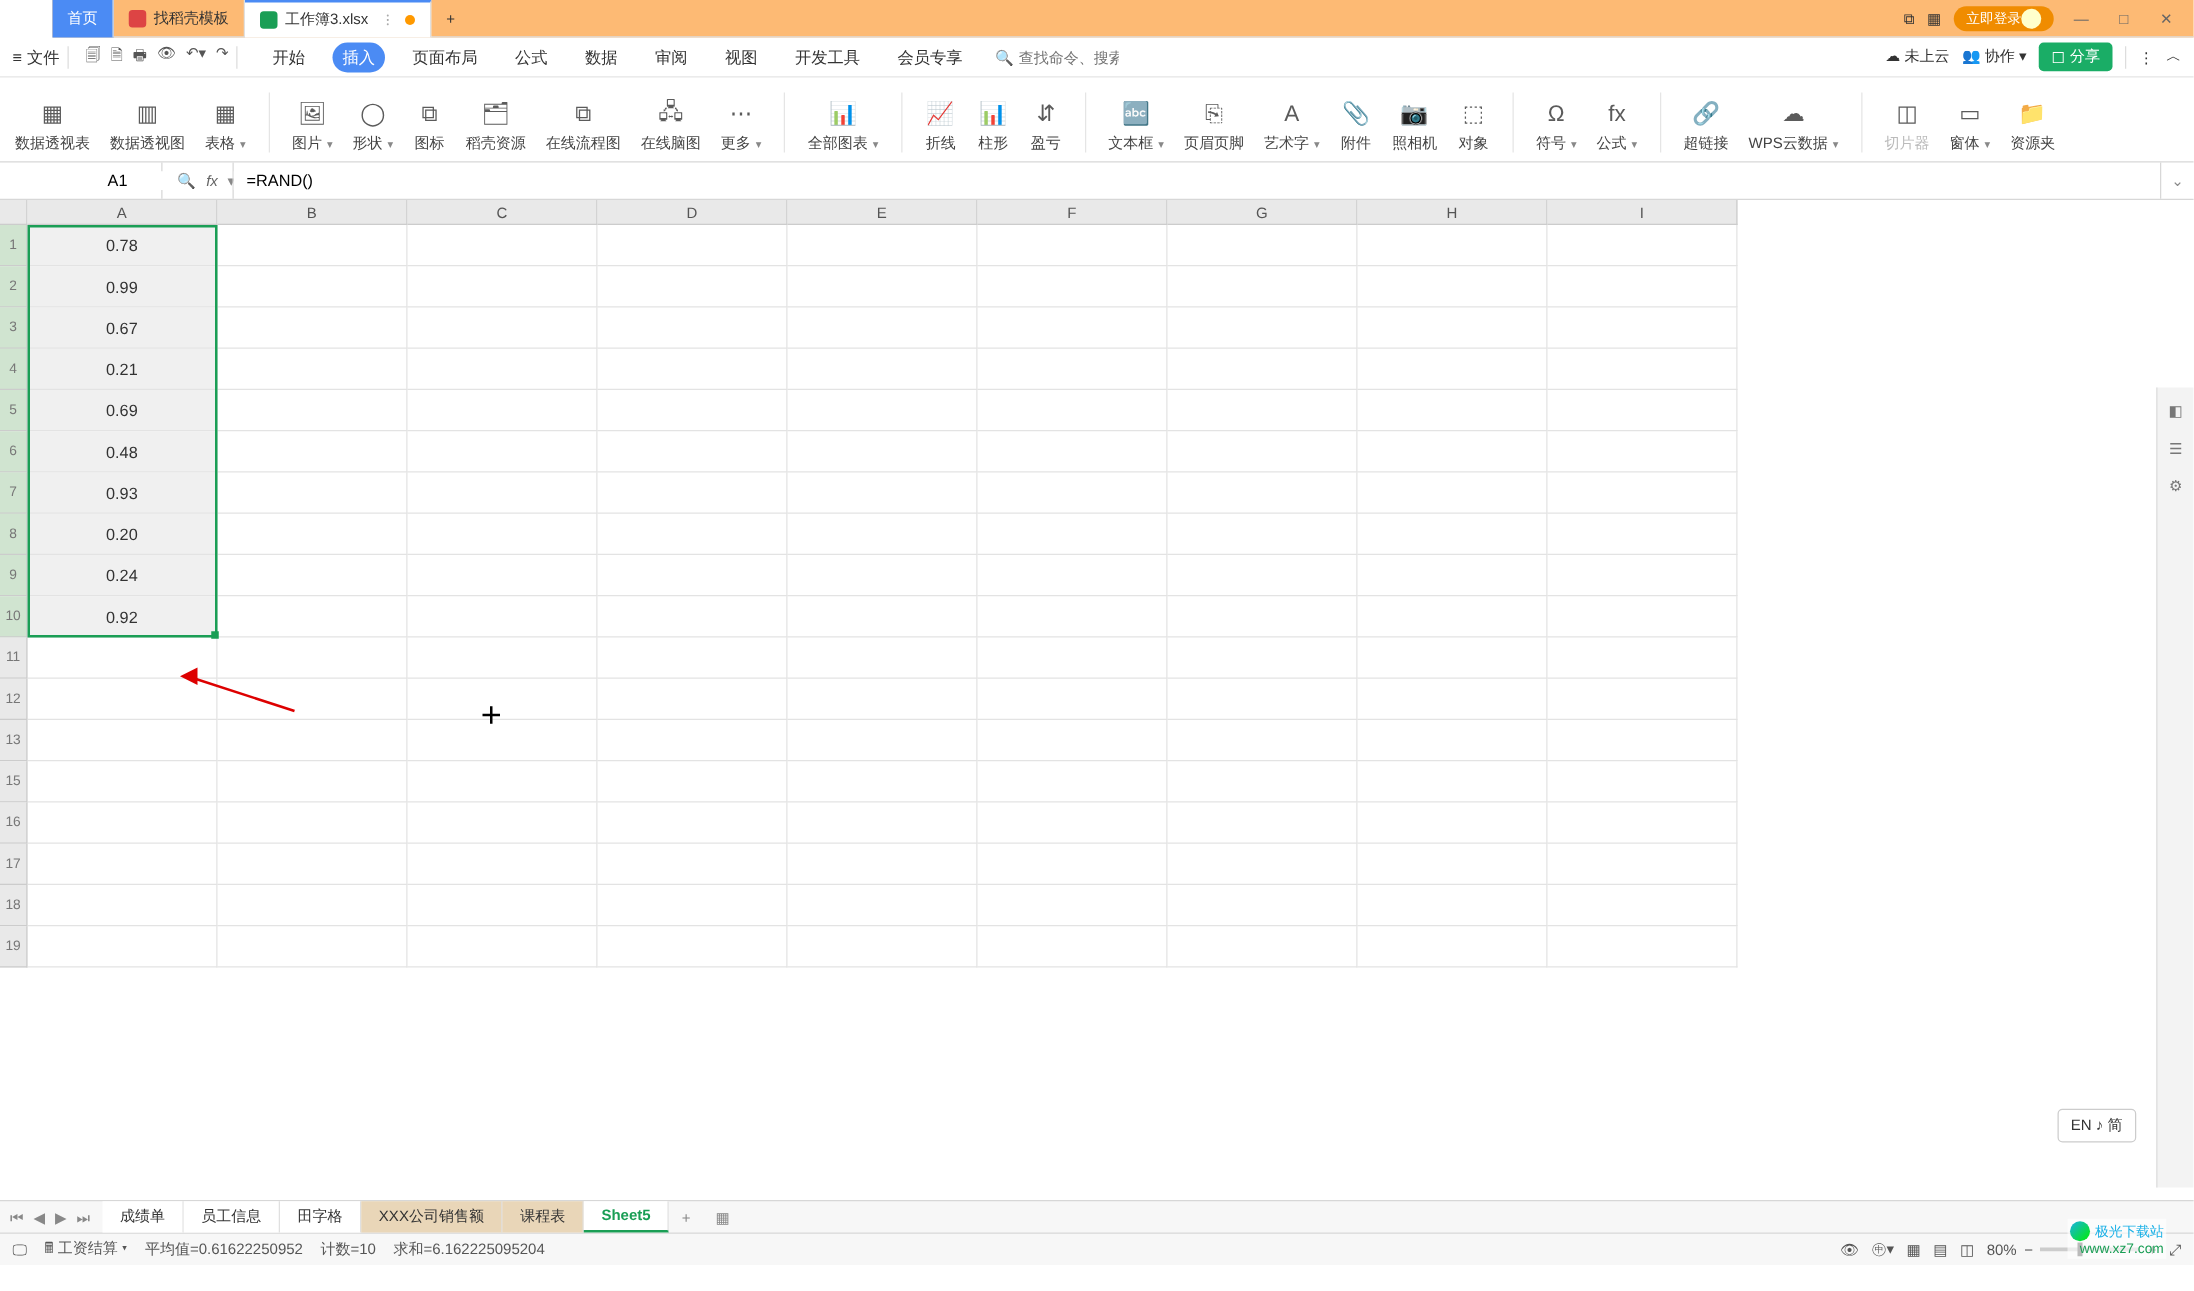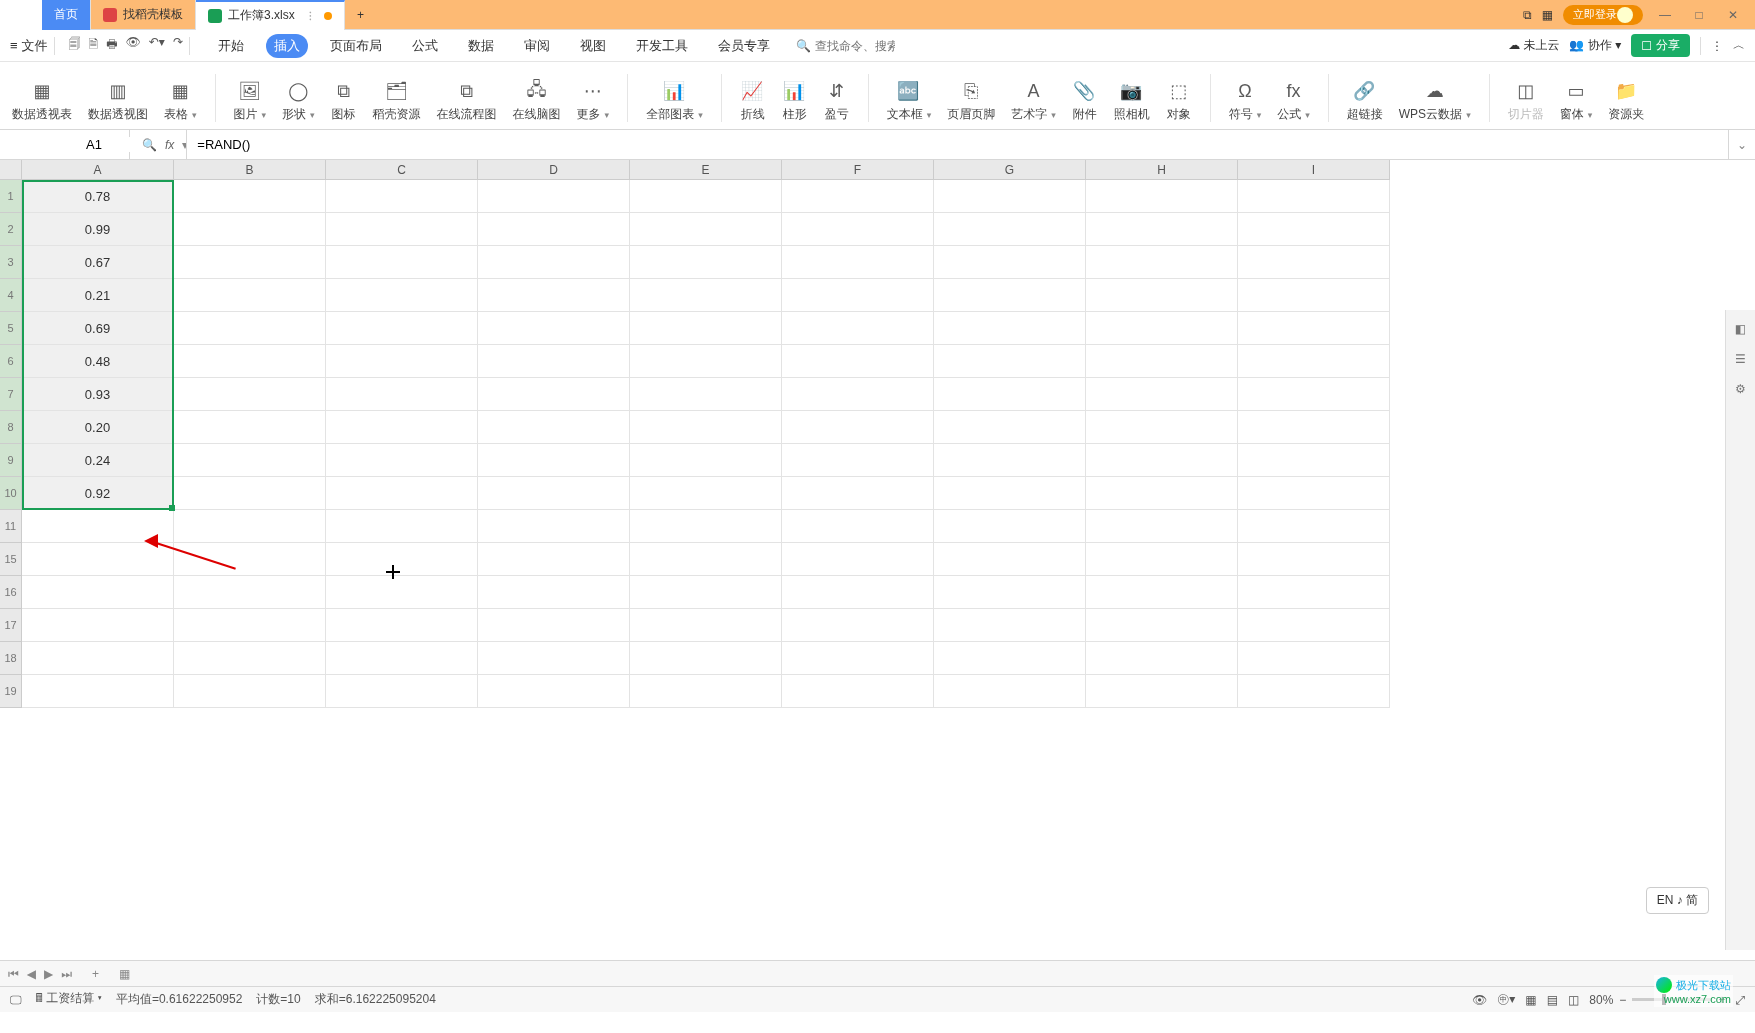--- a/index.html
+++ b/index.html
@@ -440,20 +440,44 @@
         <div class="cell"></div>
         <div class="cell"></div>
         <div class="cell"></div>
         <div class="cell"></div>
         <div class="cell"></div>
         <div class="cell"></div>
         <div class="cell"></div>
         <div class="cell"></div>
       </div>
       <div class="row">
+        <div class="row-h">12</div>
+        <div class="cell"></div>
+        <div class="cell"></div>
+        <div class="cell"></div>
+        <div class="cell"></div>
+        <div class="cell"></div>
+        <div class="cell"></div>
+        <div class="cell"></div>
+        <div class="cell"></div>
+        <div class="cell"></div>
+      </div>
+      <div class="row">
+        <div class="row-h">13</div>
+        <div class="cell"></div>
+        <div class="cell"></div>
+        <div class="cell"></div>
+        <div class="cell"></div>
+        <div class="cell"></div>
+        <div class="cell"></div>
+        <div class="cell"></div>
+        <div class="cell"></div>
+        <div class="cell"></div>
+      </div>
+      <div class="row">
         <div class="row-h">15</div>
         <div class="cell"></div>
         <div class="cell"></div>
         <div class="cell"></div>
         <div class="cell"></div>
         <div class="cell"></div>
         <div class="cell"></div>
         <div class="cell"></div>
         <div class="cell"></div>
         <div class="cell"></div>
@@ -523,20 +547,28 @@
   </div>
 </div>
 
 <div class="sheet-row">
   <div class="sheet-nav">
     <span>⏮</span>
     <span>◀</span>
     <span>▶</span>
     <span>⏭</span>
   </div>
+  <div id="sheet-tabs" style="display:flex">
+      <div class="sheet-tab">成绩单</div>
+      <div class="sheet-tab">员工信息</div>
+      <div class="sheet-tab">田字格</div>
+      <div class="sheet-tab sel">XXX公司销售额</div>
+      <div class="sheet-tab sel">课程表</div>
+      <div class="sheet-tab cur">Sheet5</div>
+    </div>
   <div class="sheet-add">+</div>
   <div class="sheet-add">▦</div>
 </div>
 
 <div class="status-row">
   <span>🖵</span>
   <span>🖩 <span>工资结算</span> ▾</span>
   <span><span>平均值=</span><span>0.61622250952</span></span>
   <span><span>计数=</span><span>10</span></span>
   <span><span>求和=</span><span>6.162225095204</span></span>

